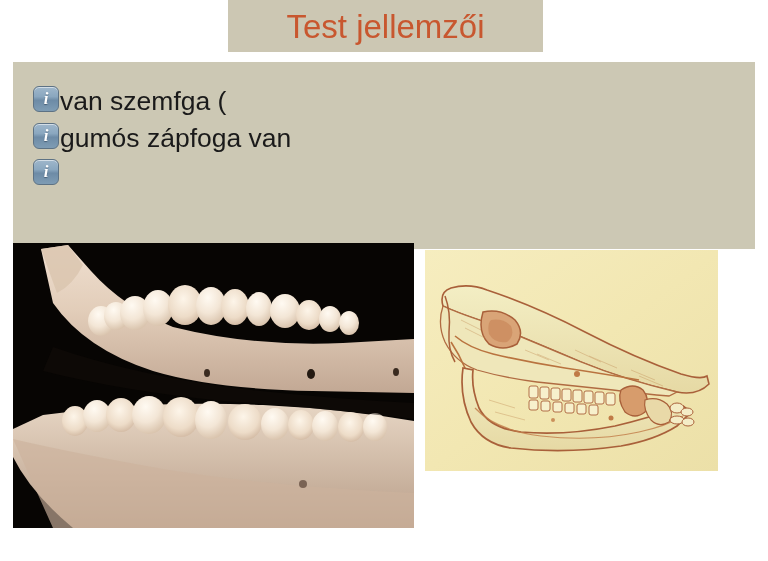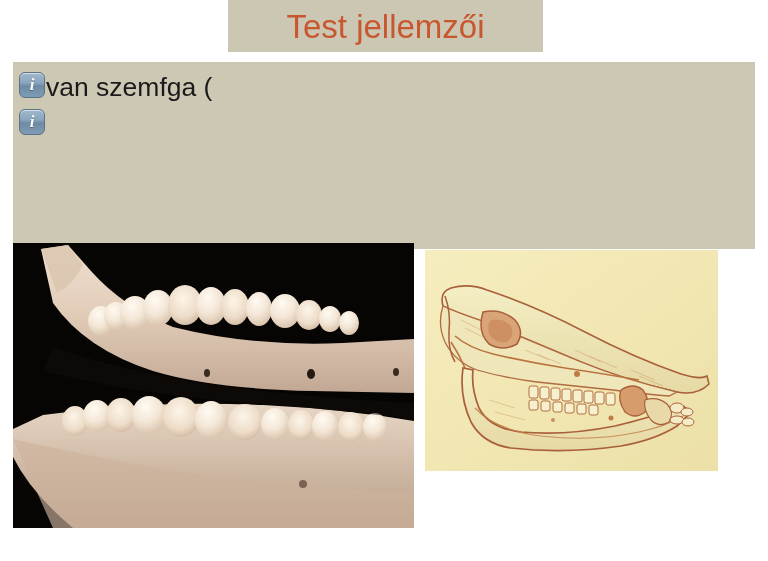--- a/index.html
+++ b/index.html
@@ -49,21 +49,21 @@
     position: absolute;
     left: 13px;
     top: 62px;
     width: 742px;
     height: 187px;
     background: #ccc8b4;
     box-sizing: border-box;
     padding: 6px 8px 0 6px;
   }
   .bullet-list {
-    margin: 0;
+    margin: 14px;
     padding: 0;
     list-style: none;
   }
   .bullet-item {
     display: block;
     font-size: 26.5px;
     line-height: 35px;
     color: #1a1a1a;
     margin: 0 0 0 0;
     text-indent: 0;
@@ -134,20 +134,23 @@
     <span class="title-text">Test jellemzői</span>
   </div>
 
   <div class="body-box">
     <div class="bullet-list">
 
       <div class="bullet-item">
         <span class="info-icon"></span><span class="btext">van szemfga (</span>
       </div>
 
+      <div class="bullet-item">
+        <span class="info-icon"></span><span class="btext">gumós zápfoga van</span>
+      </div>
 
       <div class="bullet-item">
         <span class="info-icon"></span>
       </div>
 
     </div>
   </div>
 
   <div class="photo-jaw">
     <svg class="jaw-canvas" viewBox="0 0 401 285" preserveAspectRatio="none">

